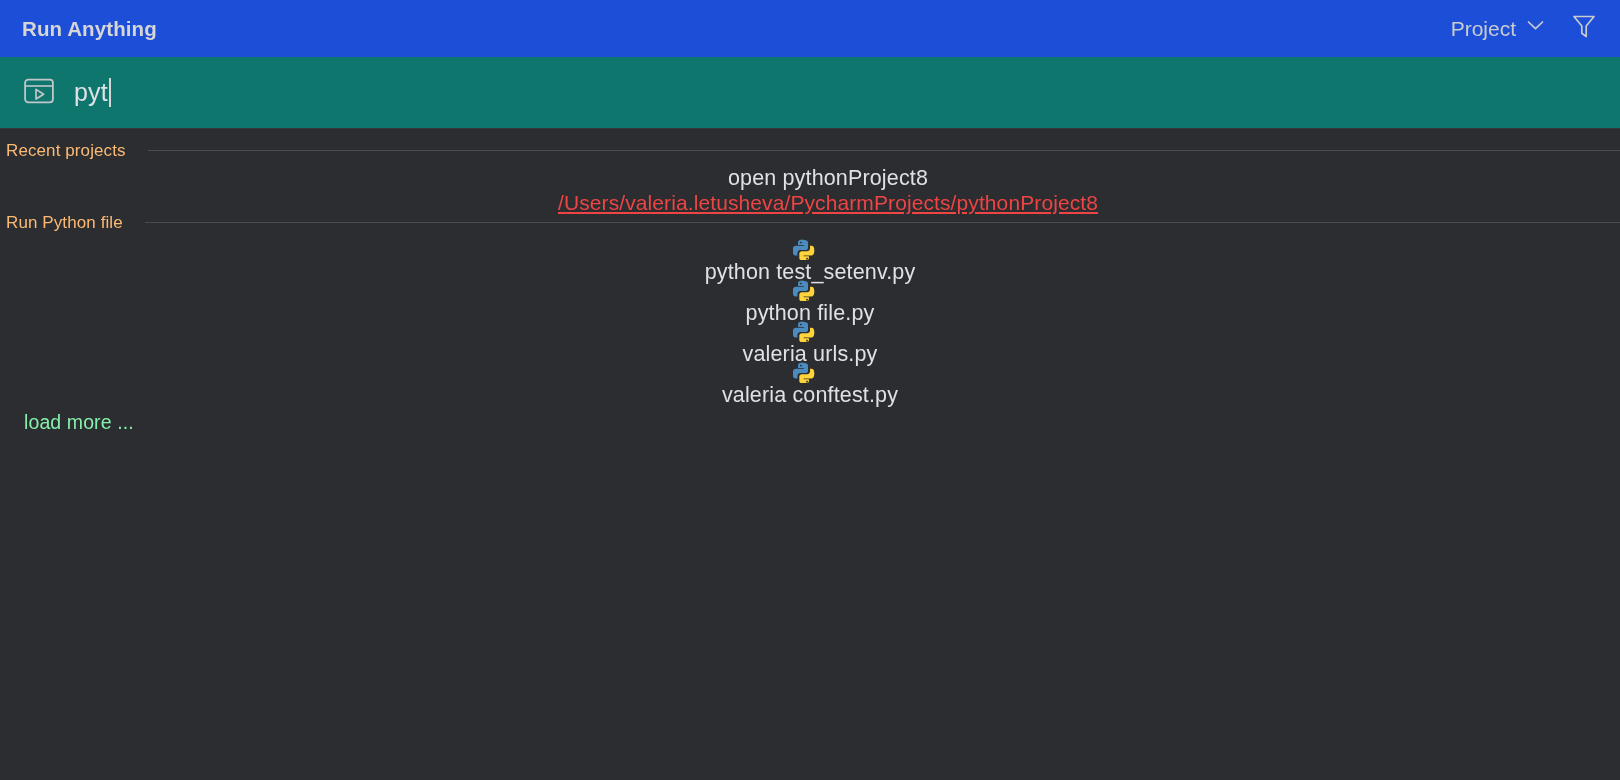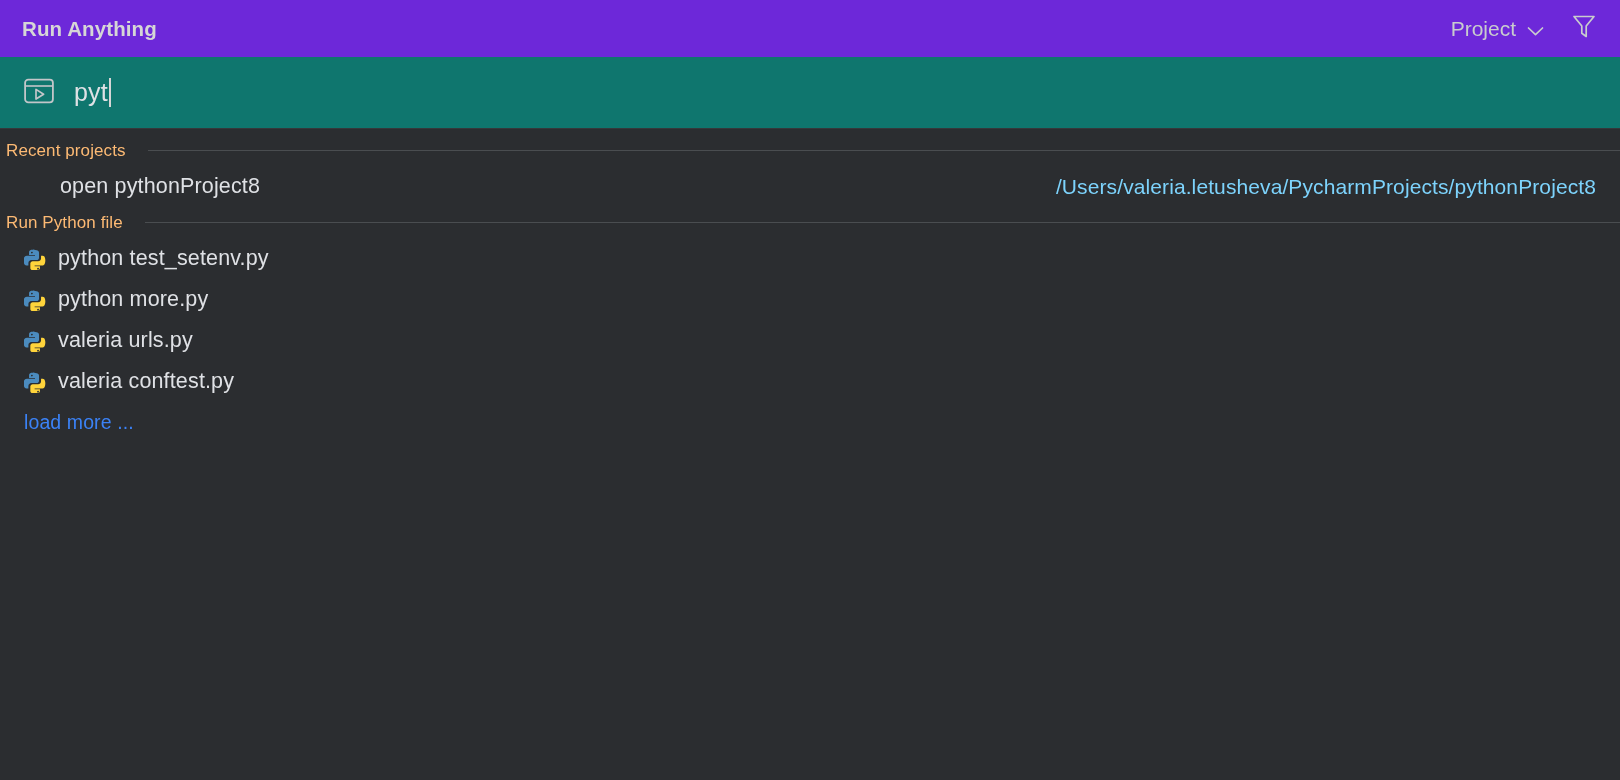--- a/index.html
+++ b/index.html
@@ -15,41 +15,41 @@
   .popup {
     width:1620px; height:780px;
     background:#2b2d30;
     display:flex; flex-direction:column;
     position:relative;
   }
 
   
   .header {
     height:57px;
-    background:#6d28d9;
+    background:#1d4ed8;
     display:flex;
     align-items:center;
     justify-content:space-between;
     padding:0 22px 0 22px;
     flex:0 0 auto;
   }
   .header-title {
     font-size:20.5px;
     font-weight:bold;
     color:#d6d6d6;
     letter-spacing:0.1px;
   }
   .header-right {
     display:flex;
     align-items:center;
     gap:26px;
   }
   .project-selector {
     display:flex;
-    align-items:flex-end;
+    align-items:flex-start;
     gap:11px;
     cursor:pointer;
   }
   .project-label {
     font-size:21px;
     color:#c9ccce;
   }
   .chevron-down { display:block; }
   .filter-icon-btn {
     display:flex;
@@ -119,54 +119,56 @@
     margin-right:0;
   }
 
   .row {
     display:flex;
     align-items:center;
     height:41px;
     padding-left:24px;
     padding-right:24px;
     cursor:pointer;
+    flex-direction:column;
   }
   .row.recent { padding-left:60px; }
   .row-icon {
     flex:0 0 auto;
     width:22px; height:22px;
     display:flex;
     align-items:center;
     justify-content:center;
     margin-right:12px;
   }
   .row-label {
     font-size:21.5px;
     color:#dfe1e5;
     letter-spacing:0.15px;
     white-space:nowrap;
   }
   .row-spacer { flex:1 1 auto; }
   .row-path {
     font-size:21px;
-    color:#7dd3fc;
+    color:#ef4444;
     letter-spacing:0.1px;
     white-space:nowrap;
+    text-decoration:underline;
   }
 
   .load-more-row {
     display:flex;
     align-items:center;
     height:40px;
     padding-left:24px;
     cursor:pointer;
   }
   .load-more-text {
     font-size:19.5px;
-    color:#3b82f6;
+    color:#86efac;
     letter-spacing:0.1px;
   }
 </style>
 </head>
 <body>
 
 <div class="popup">
 
   <div class="header">
     <div class="header-title">Run Anything</div>
@@ -233,21 +235,21 @@
       <span class="row-label">python test_setenv.py</span>
     </div>
 
     <div class="row">
       <span class="row-icon">
         <svg width="22" height="22" viewBox="0 0 24 24" xmlns="http://www.w3.org/2000/svg">
           <path d="M11.9 1.6c-1.9 0-3.6.2-4.6.6-1.5.5-1.8 1.6-1.8 3v2.3h6.5v.9H3.1c-1.5 0-2.8.9-3.2 2.6-.5 2-.5 3.3 0 5.4.4 1.6 1.2 2.7 2.7 2.7h2.2v-2.7c0-1.7 1.5-3.2 3.2-3.2h5.8c1.4 0 2.6-1.2 2.6-2.6V5.2c0-1.4-1.2-2.4-2.6-2.7-.9-.2-1.9-.3-2.9-.3zM8.6 4c.5 0 1 .4 1 1s-.5 1-1 1-1-.4-1-1 .4-1 1-1z" fill="#4b8bbe"></path>
           <path d="M18.6 8.5v2.6c0 1.8-1.5 3.3-3.3 3.3H9.5c-1.4 0-2.6 1.2-2.6 2.6v4.8c0 1.4 1.2 2.2 2.6 2.6 1.7.5 3.3.6 5.3 0 1.3-.4 2.6-1.1 2.6-2.6v-1.9h-5.8v-.9h8.7c1.5 0 2.1-1.1 2.6-2.7.5-1.7.5-3.3 0-5.4-.4-1.5-1.1-2.4-2.6-2.4h-1.7zm-3.3 13.1c.5 0 1 .4 1 1s-.4 1-1 1-1-.4-1-1 .4-1 1-1z" fill="#ffd43b"></path>
         </svg>
       </span>
-      <span class="row-label">python more.py</span>
+      <span class="row-label">python file.py</span>
     </div>
 
     <div class="row">
       <span class="row-icon">
         <svg width="22" height="22" viewBox="0 0 24 24" xmlns="http://www.w3.org/2000/svg">
           <path d="M11.9 1.6c-1.9 0-3.6.2-4.6.6-1.5.5-1.8 1.6-1.8 3v2.3h6.5v.9H3.1c-1.5 0-2.8.9-3.2 2.6-.5 2-.5 3.3 0 5.4.4 1.6 1.2 2.7 2.7 2.7h2.2v-2.7c0-1.7 1.5-3.2 3.2-3.2h5.8c1.4 0 2.6-1.2 2.6-2.6V5.2c0-1.4-1.2-2.4-2.6-2.7-.9-.2-1.9-.3-2.9-.3zM8.6 4c.5 0 1 .4 1 1s-.5 1-1 1-1-.4-1-1 .4-1 1-1z" fill="#4b8bbe"></path>
           <path d="M18.6 8.5v2.6c0 1.8-1.5 3.3-3.3 3.3H9.5c-1.4 0-2.6 1.2-2.6 2.6v4.8c0 1.4 1.2 2.2 2.6 2.6 1.7.5 3.3.6 5.3 0 1.3-.4 2.6-1.1 2.6-2.6v-1.9h-5.8v-.9h8.7c1.5 0 2.1-1.1 2.6-2.7.5-1.7.5-3.3 0-5.4-.4-1.5-1.1-2.4-2.6-2.4h-1.7zm-3.3 13.1c.5 0 1 .4 1 1s-.4 1-1 1-1-.4-1-1 .4-1 1-1z" fill="#ffd43b"></path>
         </svg>
       </span>
       <span class="row-label">valeria urls.py</span>

